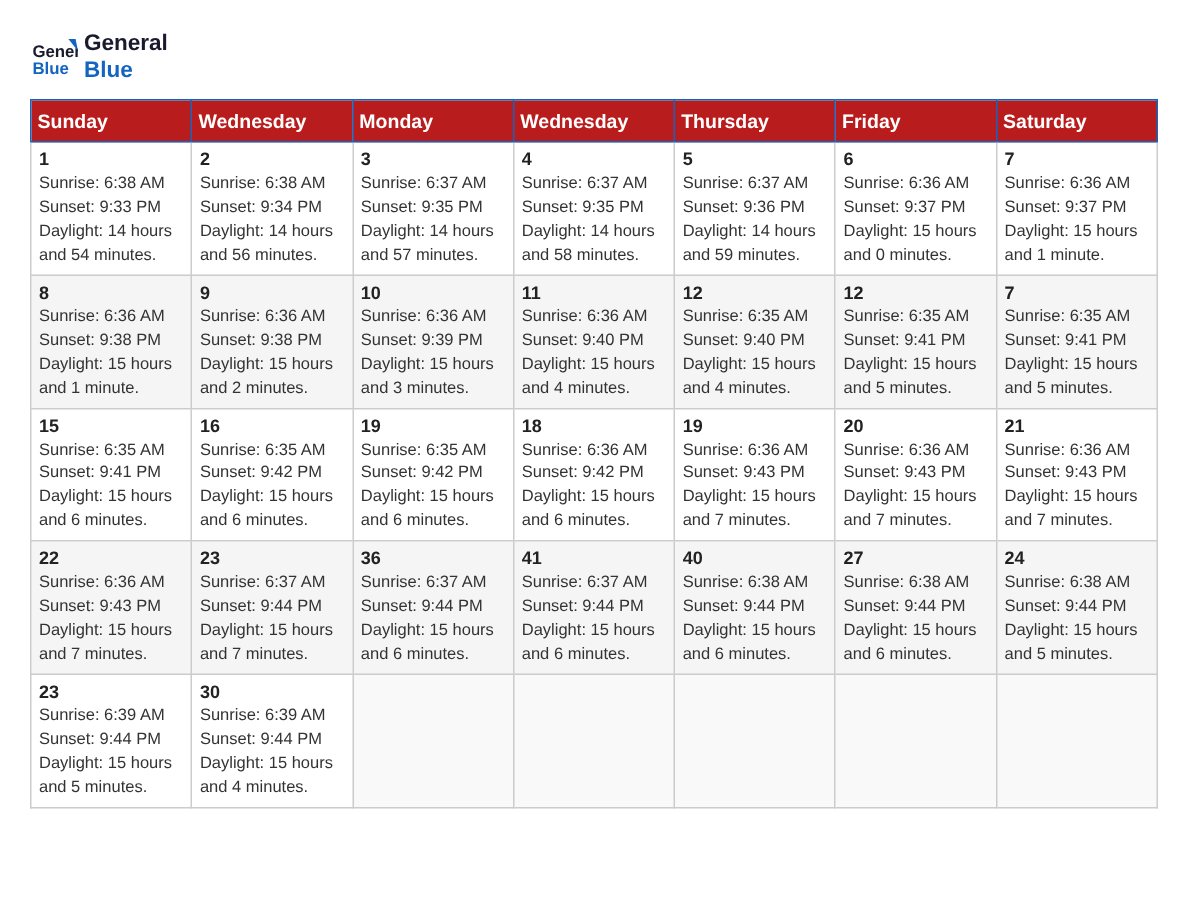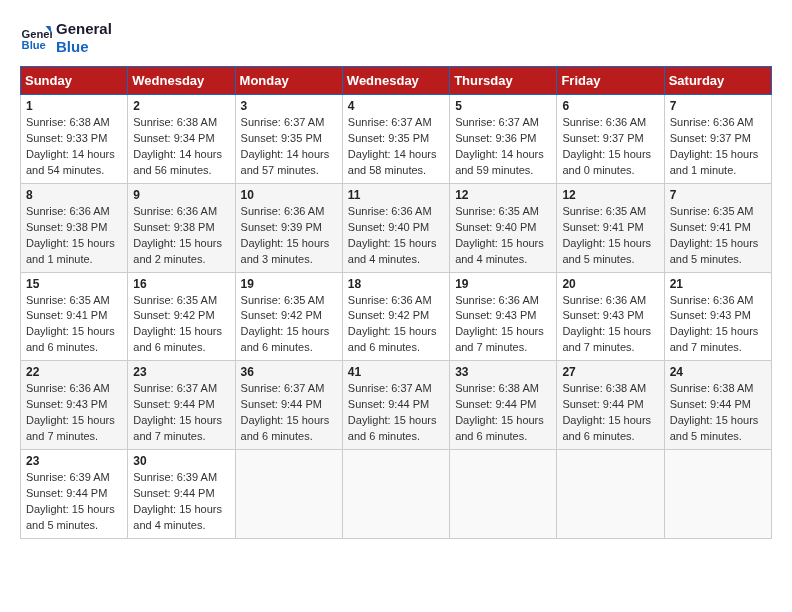--- a/index.html
+++ b/index.html
@@ -288,21 +288,21 @@
 and 6 minutes.</div>
         </td>
         <td>
           <span class="day-number">41</span>
           <div class="day-info" style="white-space: pre-line;">Sunrise: 6:37 AM
 Sunset: 9:44 PM
 Daylight: 15 hours
 and 6 minutes.</div>
         </td>
         <td>
-          <span class="day-number">33</span>
+          <span class="day-number">40</span>
           <div class="day-info" style="white-space: pre-line;">Sunrise: 6:38 AM
 Sunset: 9:44 PM
 Daylight: 15 hours
 and 6 minutes.</div>
         </td>
         <td>
           <span class="day-number">27</span>
           <div class="day-info" style="white-space: pre-line;">Sunrise: 6:38 AM
 Sunset: 9:44 PM
 Daylight: 15 hours

